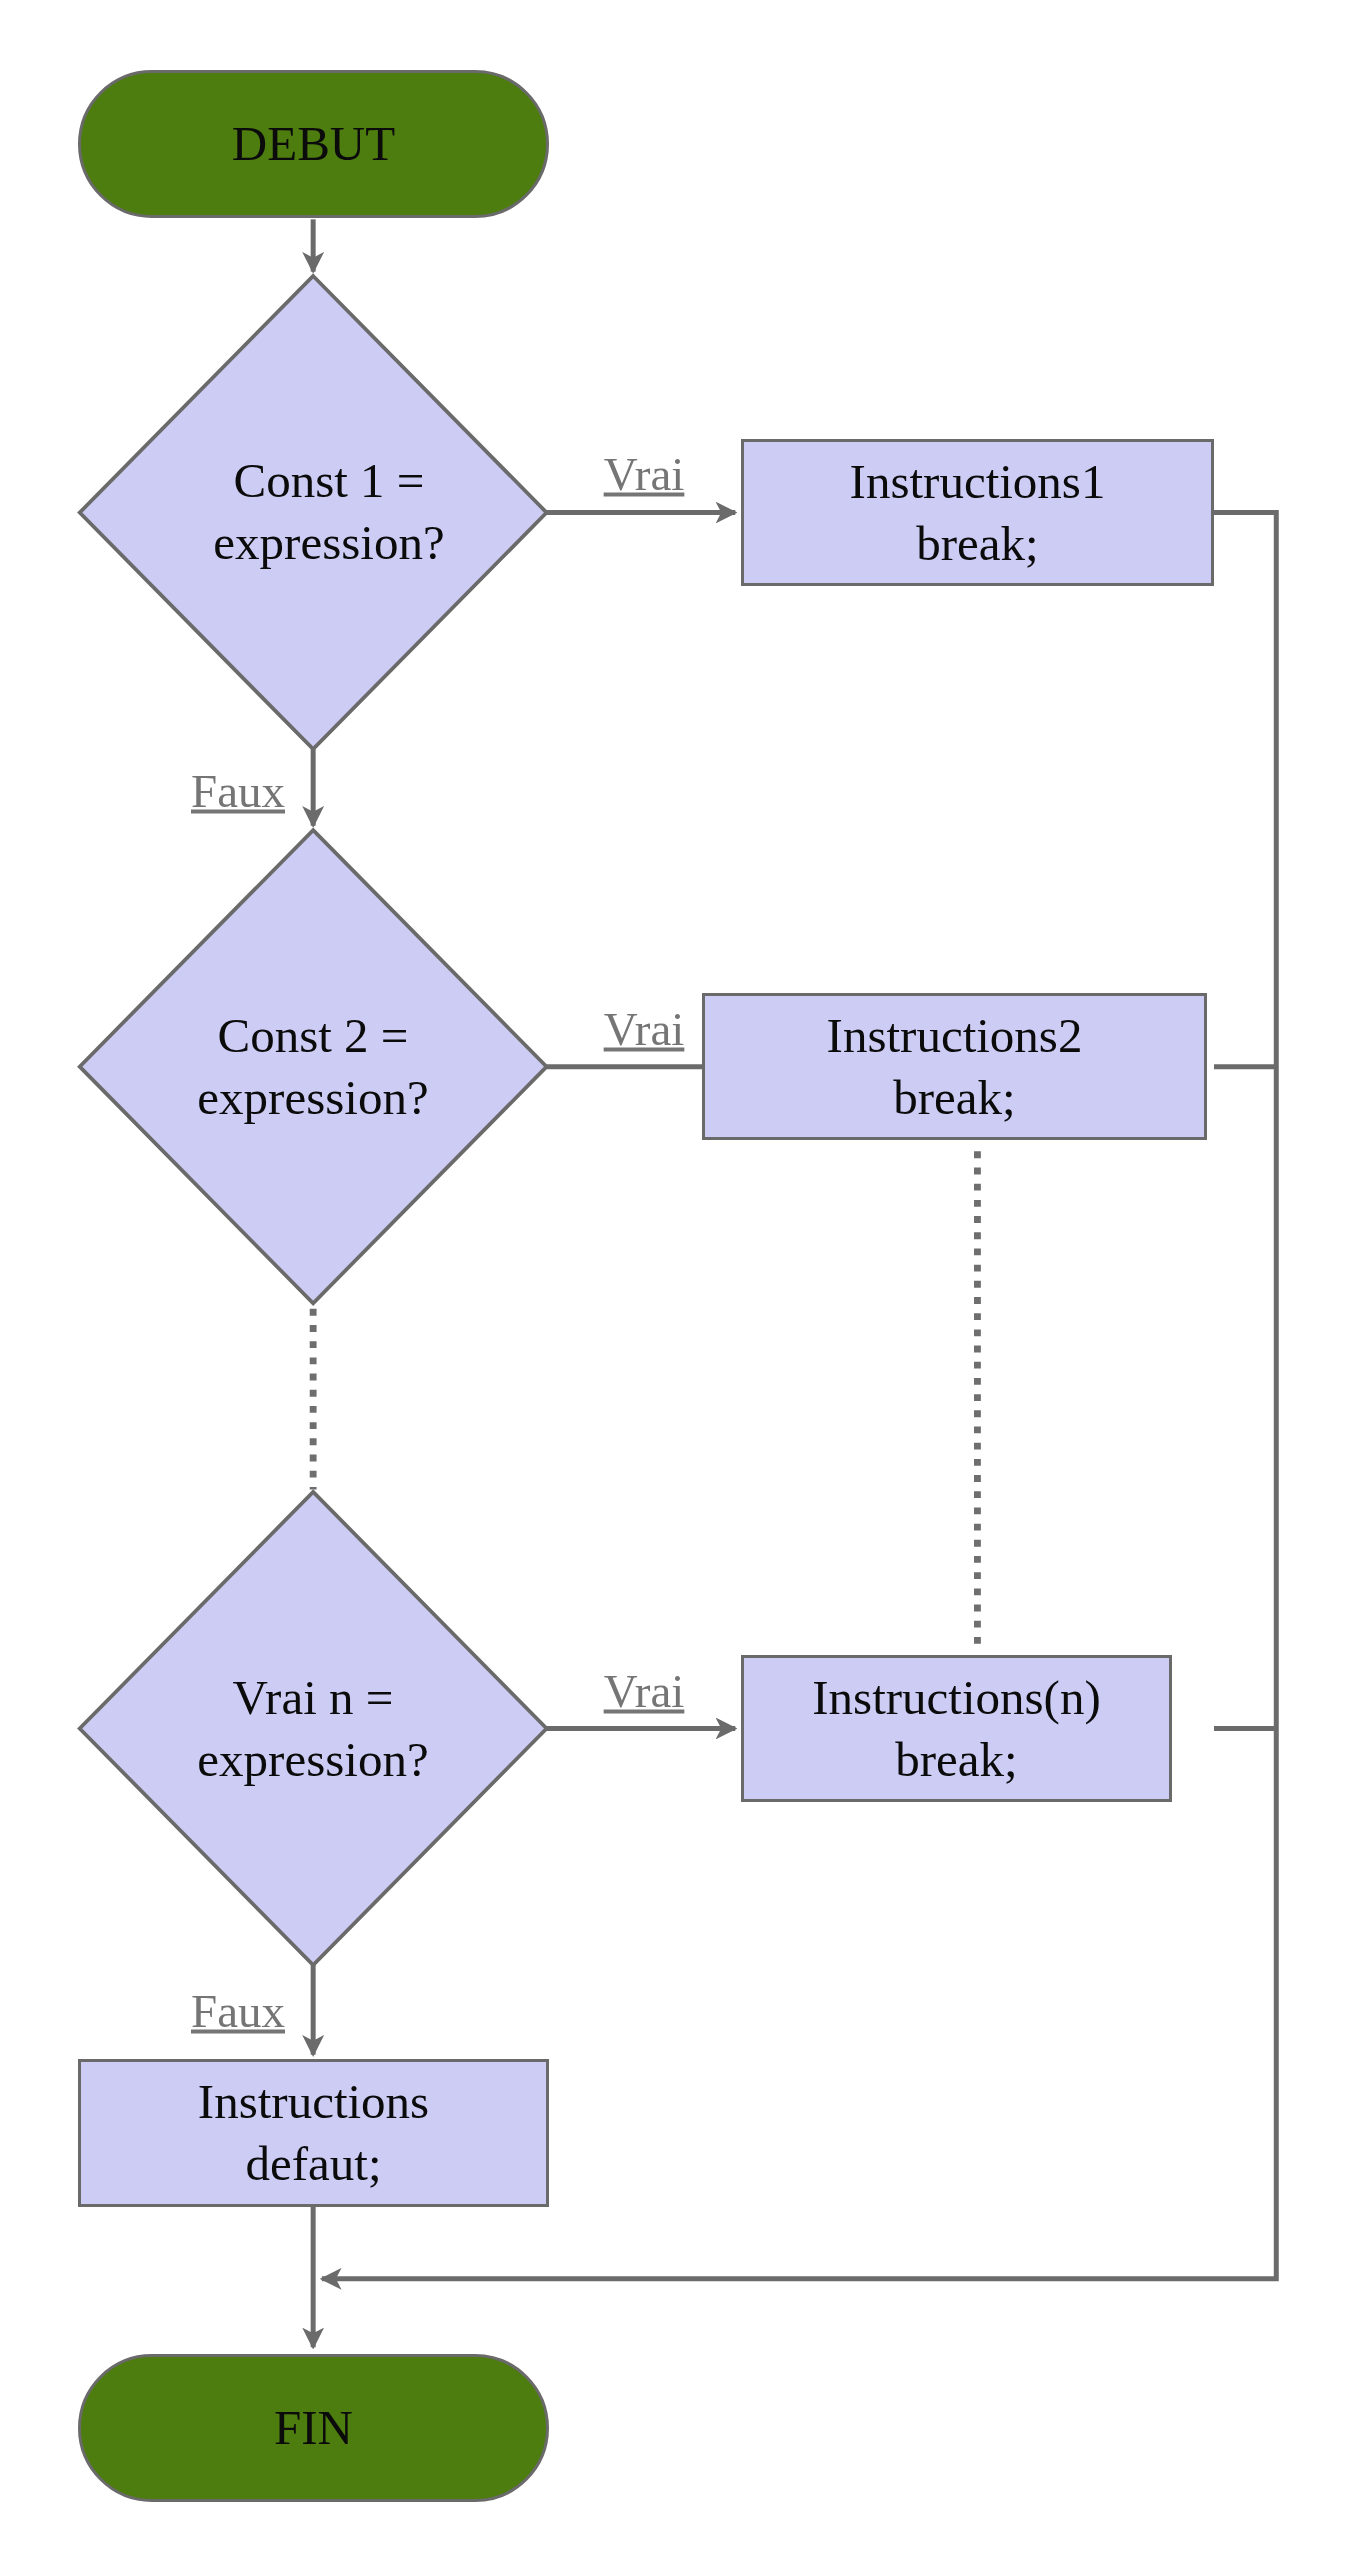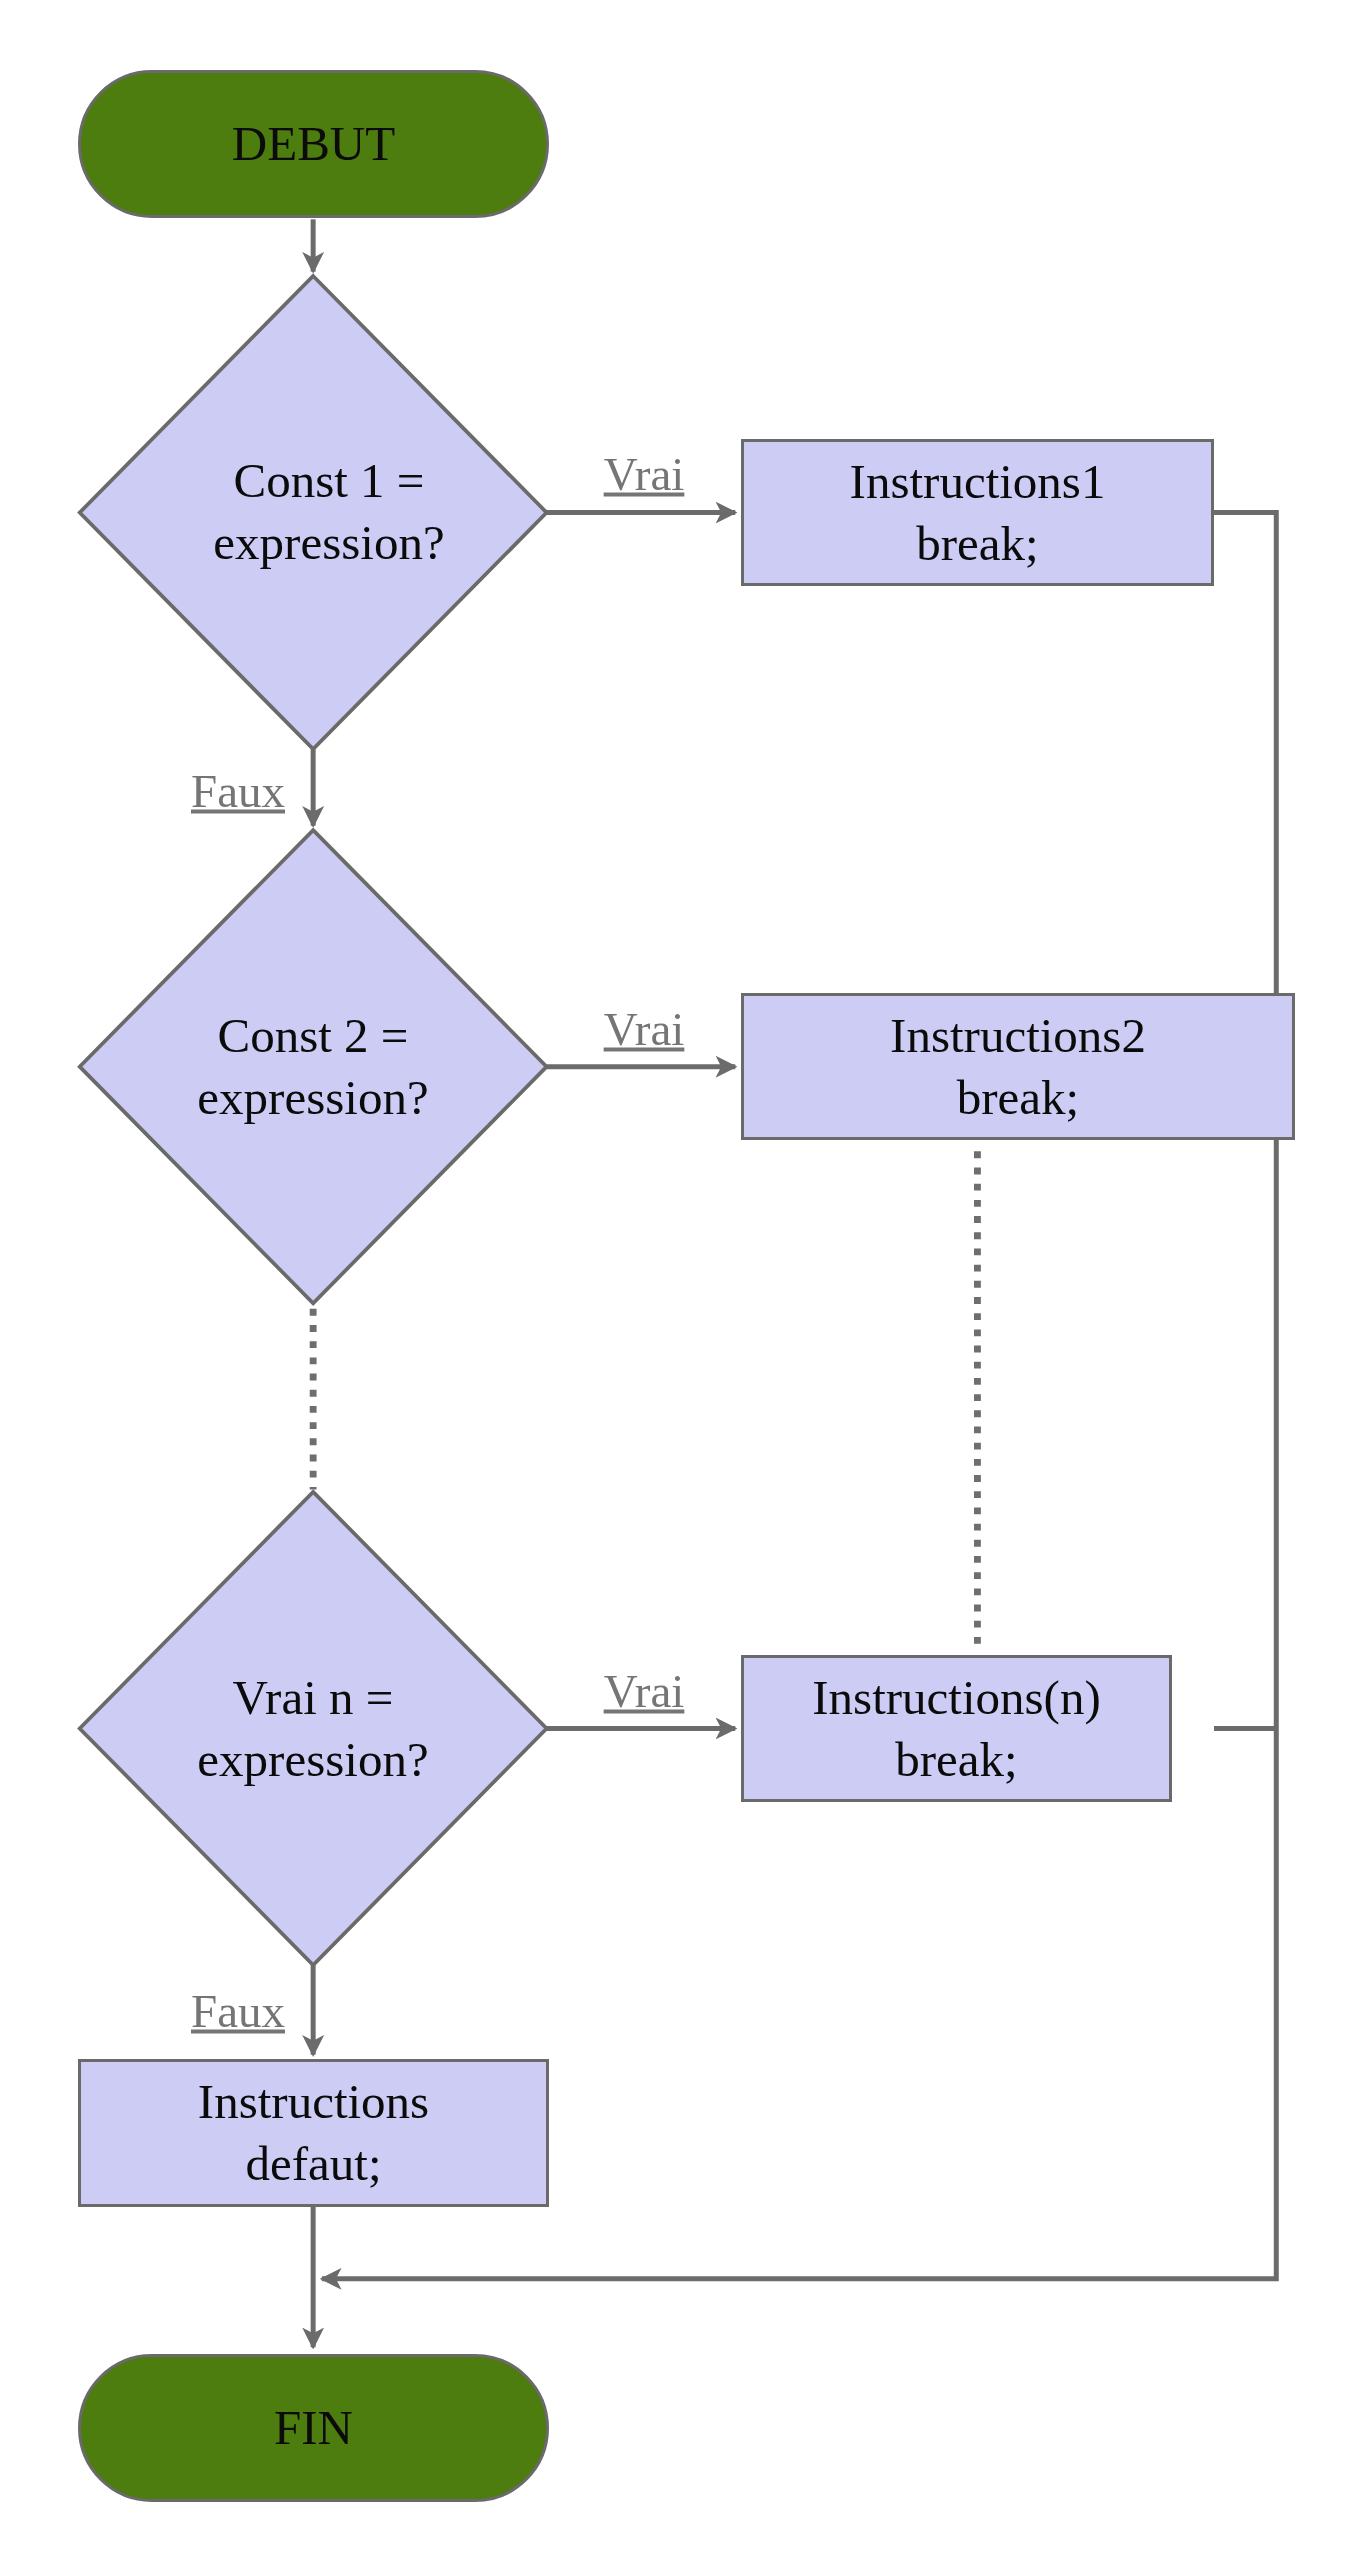--- a/index.html
+++ b/index.html
@@ -112,21 +112,21 @@
   </div>
   <div class="diamond-text" style="left:313px; top:1729px;">
     <span>Vrai n =</span>
     <span>expression?</span>
   </div>
 
   <div class="node process" style="left:741px; top:439px; width:473px; height:147px;">
     <span>Instructions1</span>
     <span>break;</span>
   </div>
-  <div class="node process" style="left:741px; top:993px; width:554px; height:147px;">
+  <div class="node process" style="left:702px; top:993px; width:505px; height:147px;">
     <span>Instructions2</span>
     <span>break;</span>
   </div>
   <div class="node process" style="left:741px; top:1655px; width:431px; height:147px;">
     <span>Instructions(n)</span>
     <span>break;</span>
   </div>
 
   <div class="node terminal" style="left:78px; top:2354px; width:471px; height:148px;">
     <span>FIN</span>

